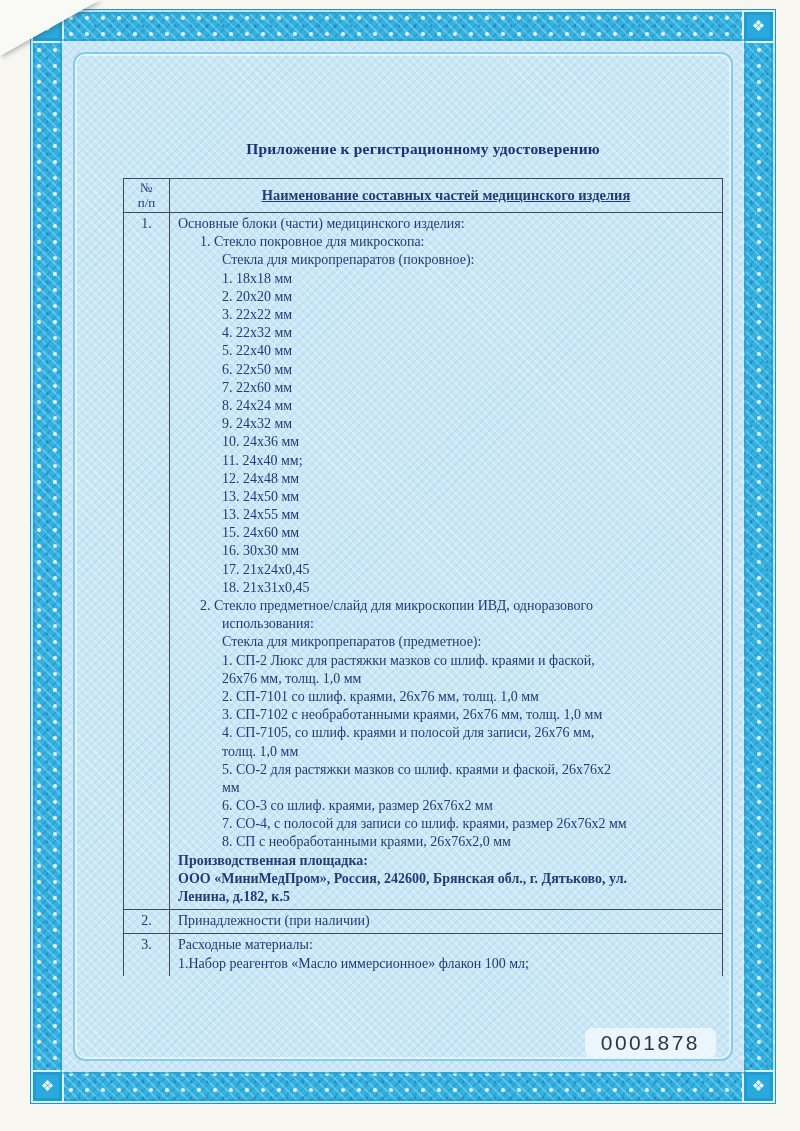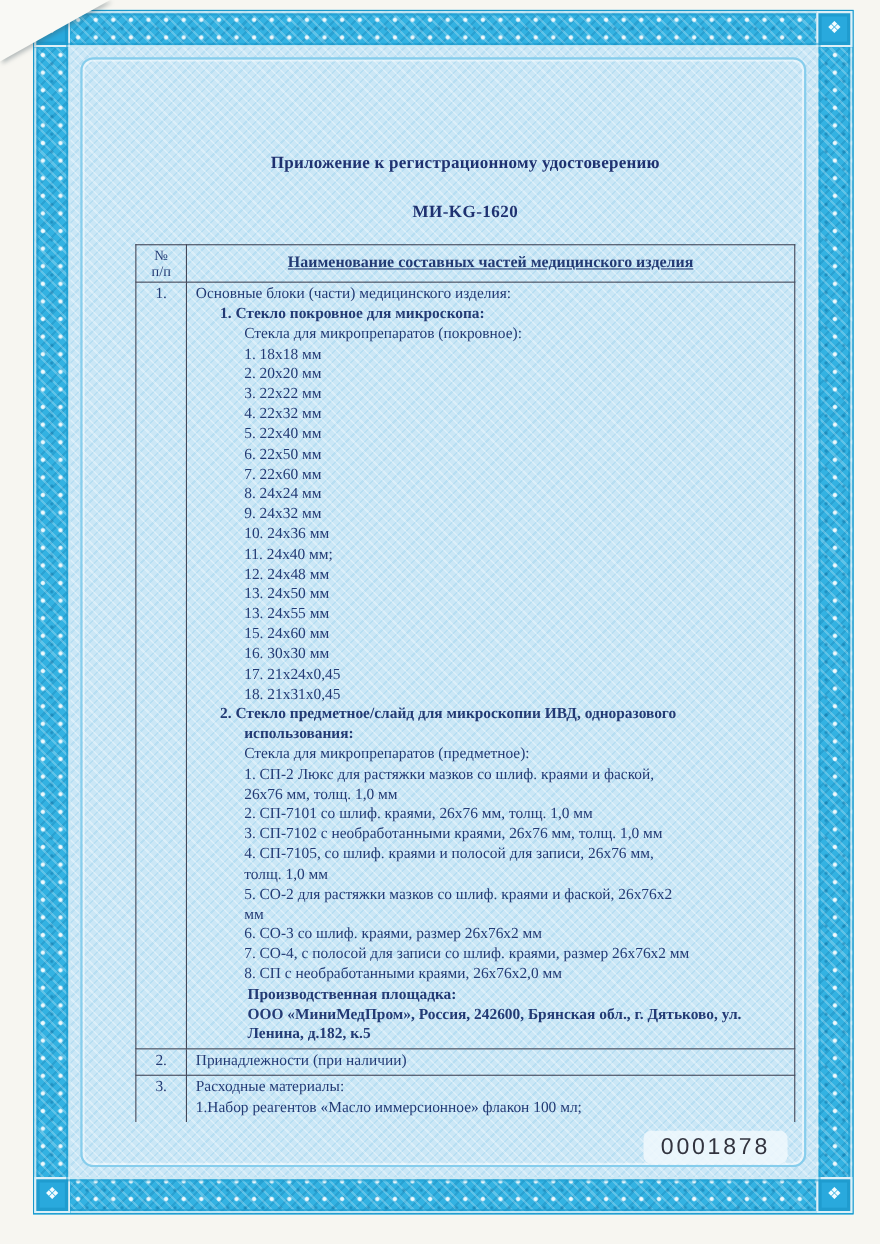--- a/index.html
+++ b/index.html
@@ -77,23 +77,23 @@
   }
   th.namecol {
     font-weight:bold; font-size:14.5px;
     text-align:center; vertical-align:middle; padding:4px 8px;text-decoration:underline;
   }
   td.cell-num { vertical-align:top; text-align:center; padding-top:2px; width:46px; }
   td.cell-content { padding:2px 6px 3px 8px; }
   tr:last-child td { border-bottom:none; }
 
   .block { white-space:pre-line; }
-  .block.h { font-weight:bold; padding-left:44px; text-indent:-22px; }
+  .block.h { font-weight:normal; padding-left:44px; text-indent:-22px; }
   .block.item { padding-left:44px; }
-  .block.bold { font-weight:bold;margin-left:47px; }
+  .block.bold { font-weight:bold; }
 
   
   .serial-box {
     position:absolute; right:26px; bottom:12px;
     background:rgba(240,248,253,.85);
     border-radius:7px; padding:3px 16px;
   }
   .serial {
     font-family:"Liberation Sans", sans-serif;
     font-size:21px; letter-spacing:2.5px; color:#32333e;
@@ -117,21 +117,20 @@
   <div class="corner tl">❖</div>
   <div class="corner tr">❖</div>
   <div class="corner bl">❖</div>
   <div class="corner br">❖</div>
 
   <div class="paper">
     <div class="outline"></div>
 
     <div class="content">
       <div class="title">Приложение к регистрационному удостоверению</div>
-      <div class="regnum">МИ-KG-1620</div>
 
       <table class="components">
         <thead>
           <tr>
             <th class="numcol">№
 п/п</th>
             <th class="namecol">Наименование составных частей медицинского изделия</th>
           </tr>
         </thead>
         <tbody>

